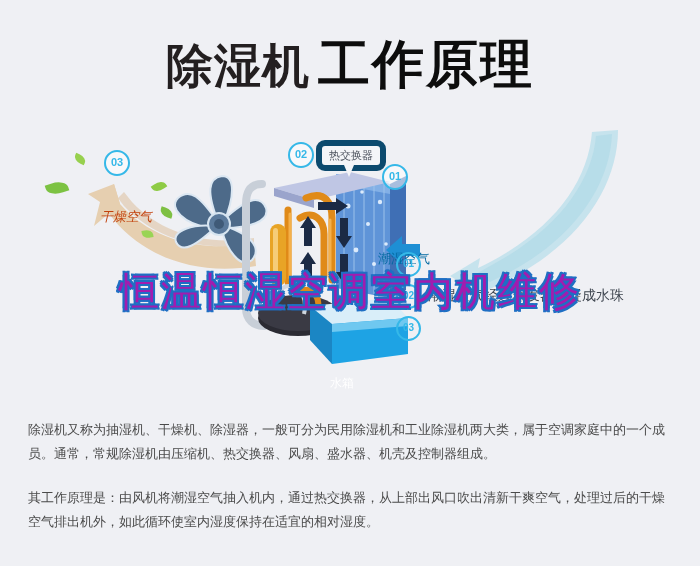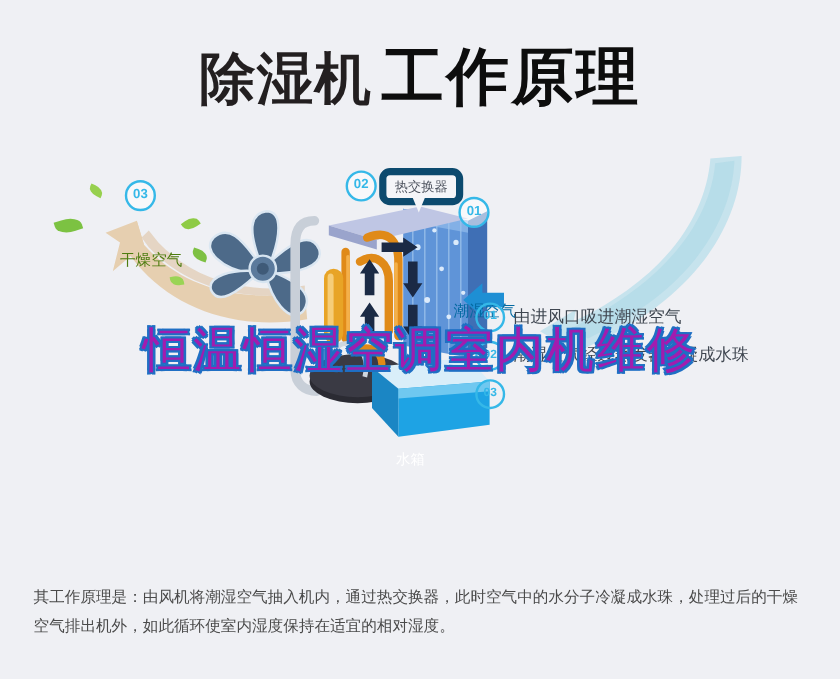--- a/index.html
+++ b/index.html
@@ -93,21 +93,21 @@
   .badge-03a { left: 104px; top: 30px; }
   .badge-02a { left: 288px; top: 22px; }
   .badge-01a { left: 382px; top: 44px; }
 
   .art-label {
     position: absolute;
     font-size: 13px;
     color: #5c6470;
     white-space: nowrap;
   }
-  .lbl-dry   { left: 100px; top: 88px; color:#4d7c0f; }
+  .lbl-dry   { left: 100px; top: 88px; color:#c2410c;font-style:italic; }
   .lbl-humid { left: 378px; top: 82px; color:#0369a1;margin-top:48px; }
   .lbl-tank  { left: 330px; top: 222px; color:#ffffff; font-size: 12px; margin-top: 33px; }
 
   
   .callout {
     position: absolute;
     left: 316px; top: 20px;
     padding: 2px 7px;
     border: 6px solid #0c4a6e;
     border-radius: 9px;
@@ -302,28 +302,28 @@
     <div class="callout">热交换器</div>
 
     <div class="art-label lbl-dry">干燥空气</div>
     <div class="art-label lbl-humid">潮湿空气</div>
     <div class="art-label lbl-tank">水箱</div>
   </div>
 
   <div class="legend">
     <div class="legend-row">
       <div class="legend-badge">01</div>
-      <div class="legend-text">由进风口吸进潮湿空气</div>
     </div>
     <div class="legend-row">
       <div class="legend-badge">02</div>
       <div class="legend-text">潮湿空气经过蒸发器冷凝成水珠</div>
     </div>
     <div class="legend-row">
       <div class="legend-badge">03</div>
     </div>
   </div>
 
   <div class="watermark">恒温恒湿空调室内机维修</div>
 
-  <div class="body-copy para-2">其工作原理是：由风机将潮湿空气抽入机内，通过热交换器，此时空气中的水分子冷凝成水珠，处理过后的干燥空气排出机外，如此循环使室内湿度保持在适宜的相对湿度。</div>
+  <div class="body-copy para-1">除湿机又称为抽湿机、干燥机、除湿器，一般可分为民用除湿机和工业除湿机两大类，属于空调家庭中的一个成员。通常，常规除湿机由压缩机、热交换器、风扇、盛水器、机壳及控制器组成。</div>
+  <div class="body-copy para-2">其工作原理是：由风机将潮湿空气抽入机内，通过热交换器，从上部出风口吹出清新干爽空气，处理过后的干燥空气排出机外，如此循环使室内湿度保持在适宜的相对湿度。</div>
 
 </div>
 
 </body></html>

